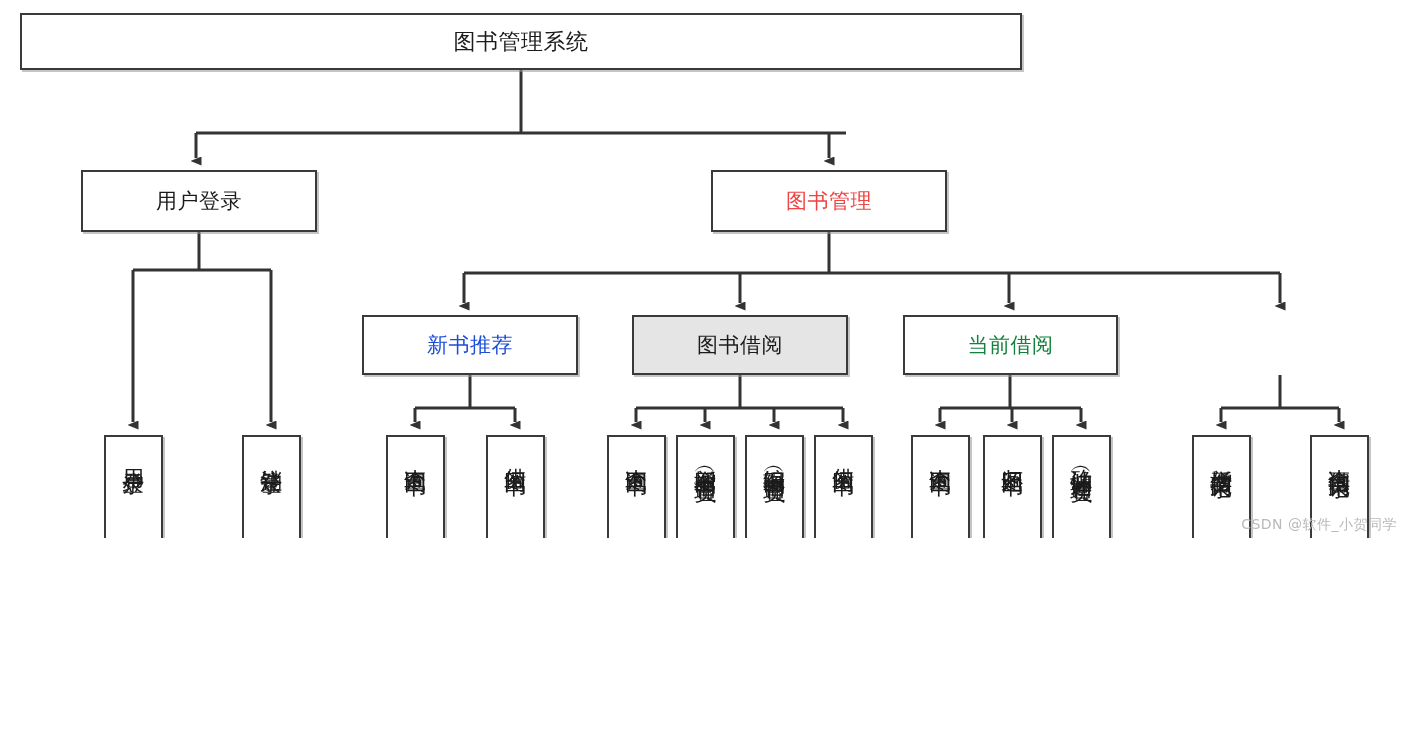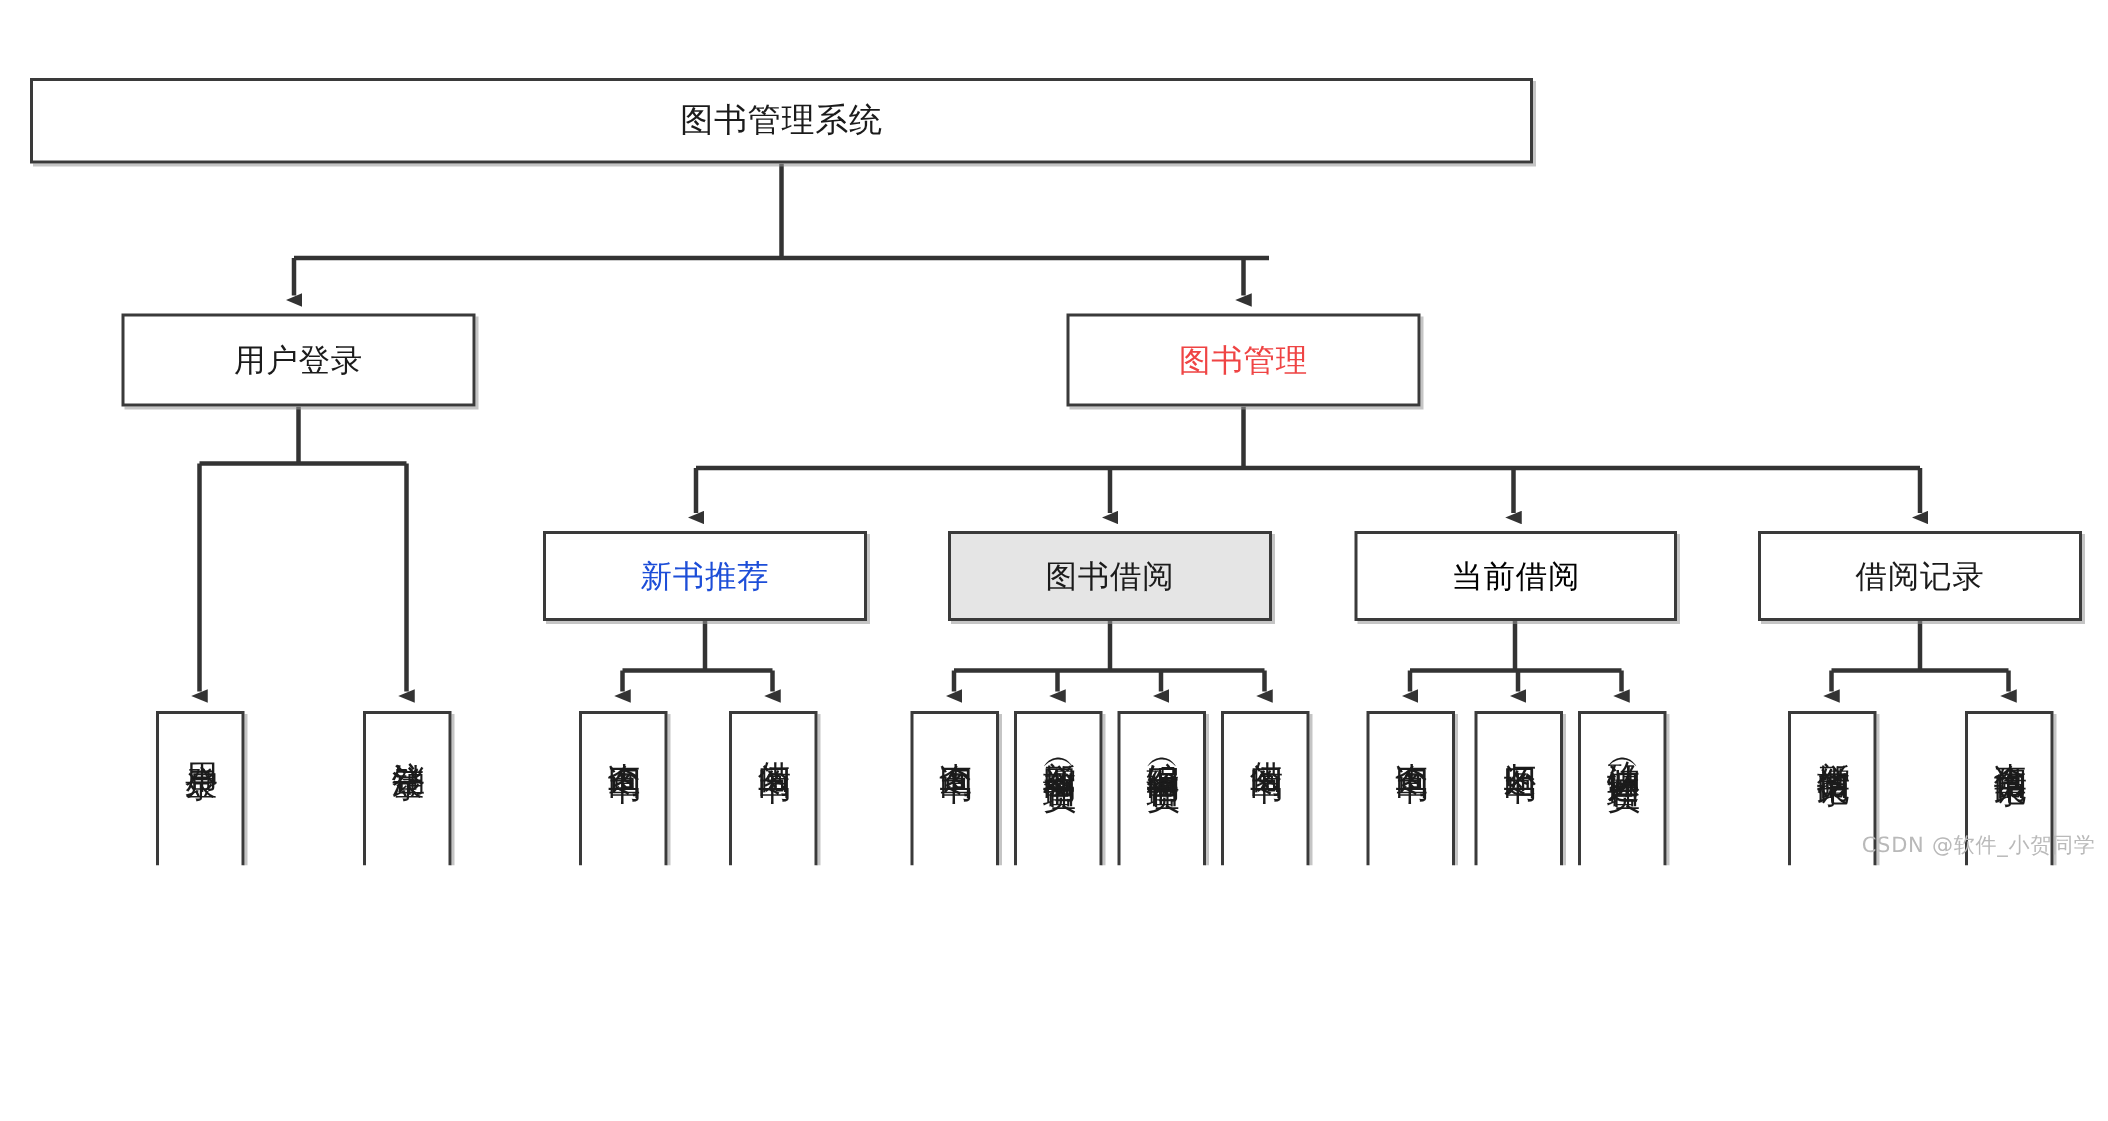--- a/index.html
+++ b/index.html
@@ -10,21 +10,20 @@
   }
   body {
     font-family: "DejaVu Sans", "Liberation Sans", sans-serif;
   }
   #diagram {
     position: relative;
     width: 1405px;
     height: 538px;
     background: #ffffff;
     overflow: hidden;
-    margin-top: 39px;
   }
   #edges {
     position: absolute;
     left: 0;
     top: 0;
     width: 1405px;
     height: 747px;
     pointer-events: none;
   }
   .node {
@@ -140,25 +139,22 @@
   <div class="node horiz" style="left: 711px; top: 170px; width: 236px; height: 62px; background: rgb(255, 255, 255); border-color: rgb(58, 58, 58); color: #ef4444;">
     <span class="node-label">图书管理</span>
   </div>
 
   <div class="node horiz" style="left: 362px; top: 315px; width: 216px; height: 60px; background: rgb(255, 255, 255); border-color: rgb(58, 58, 58); color: #1d4ed8;">
     <span class="node-label">新书推荐</span>
   </div>
   <div class="node horiz" style="left: 632px; top: 315px; width: 216px; height: 60px; background: #e5e5e5; border-color: rgb(58, 58, 58); color: rgb(27, 27, 27);">
     <span class="node-label">图书借阅</span>
   </div>
-  <div class="node horiz" style="left: 903px; top: 315px; width: 215px; height: 60px; background: rgb(255, 255, 255); border-color: rgb(58, 58, 58); color: #000000;">
+  <div class="node horiz" style="left: 903px; top: 315px; width: 215px; height: 60px; background: rgb(255, 255, 255); border-color: rgb(58, 58, 58); color: #15803d;">
     <span class="node-label">当前借阅</span>
-  </div>
-  <div class="node horiz" style="left: 1172px; top: 315px; width: 216px; height: 60px; background: rgb(255, 255, 255); border-color: rgb(58, 58, 58); color: rgb(27, 27, 27);">
-    <span class="node-label">借阅记录</span>
   </div>
 
   <div class="node leaf" style="left: 104px; top: 435px; width: 59px; height: 298px; background: rgb(255, 255, 255); border-color: rgb(58, 58, 58); color: rgb(27, 27, 27);">
     <span class="node-label">用户登录</span>
   </div>
   <div class="node leaf" style="left: 242px; top: 435px; width: 59px; height: 298px; background: rgb(255, 255, 255); border-color: rgb(58, 58, 58); color: rgb(27, 27, 27);">
     <span class="node-label">注销登录</span>
   </div>
   <div class="node leaf" style="left: 386px; top: 435px; width: 59px; height: 298px; background: rgb(255, 255, 255); border-color: rgb(58, 58, 58); color: rgb(27, 27, 27);">
     <span class="node-label">查询图书</span>

